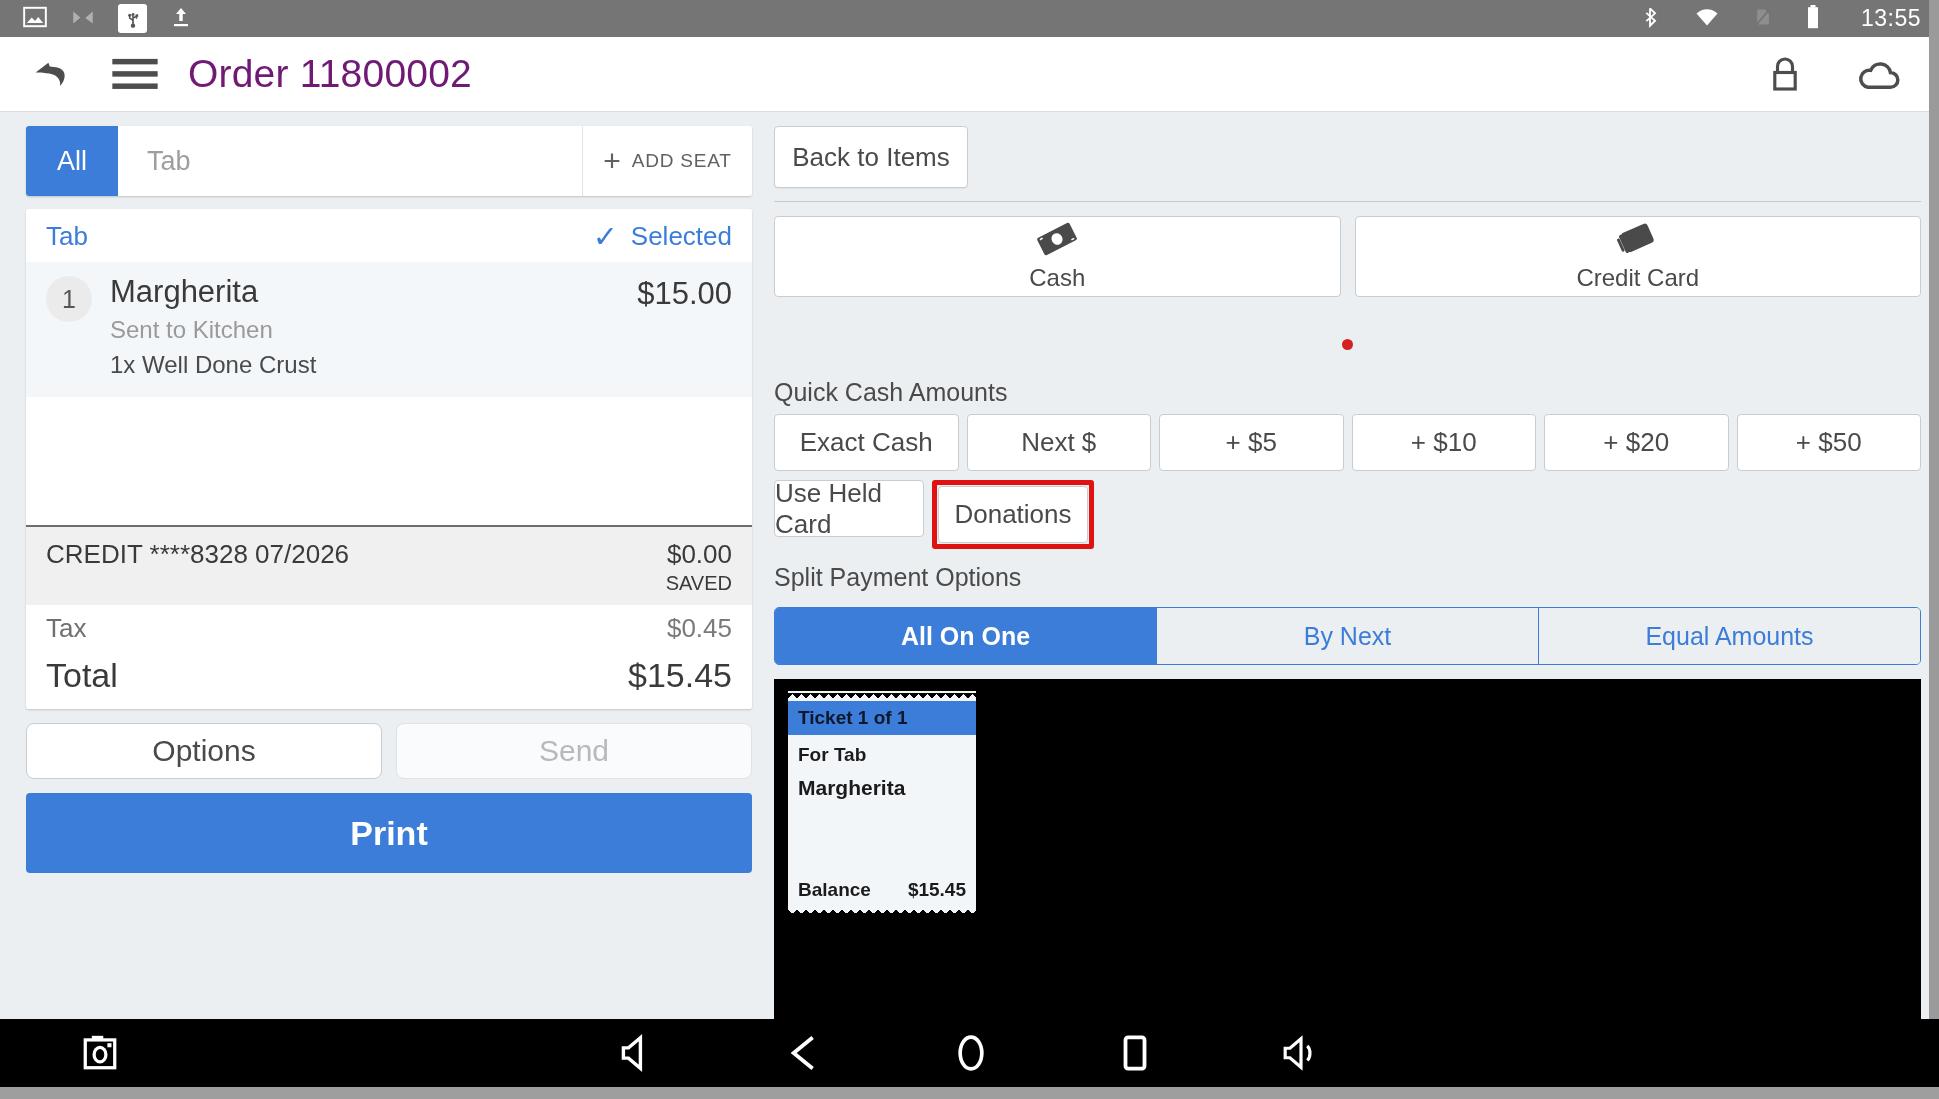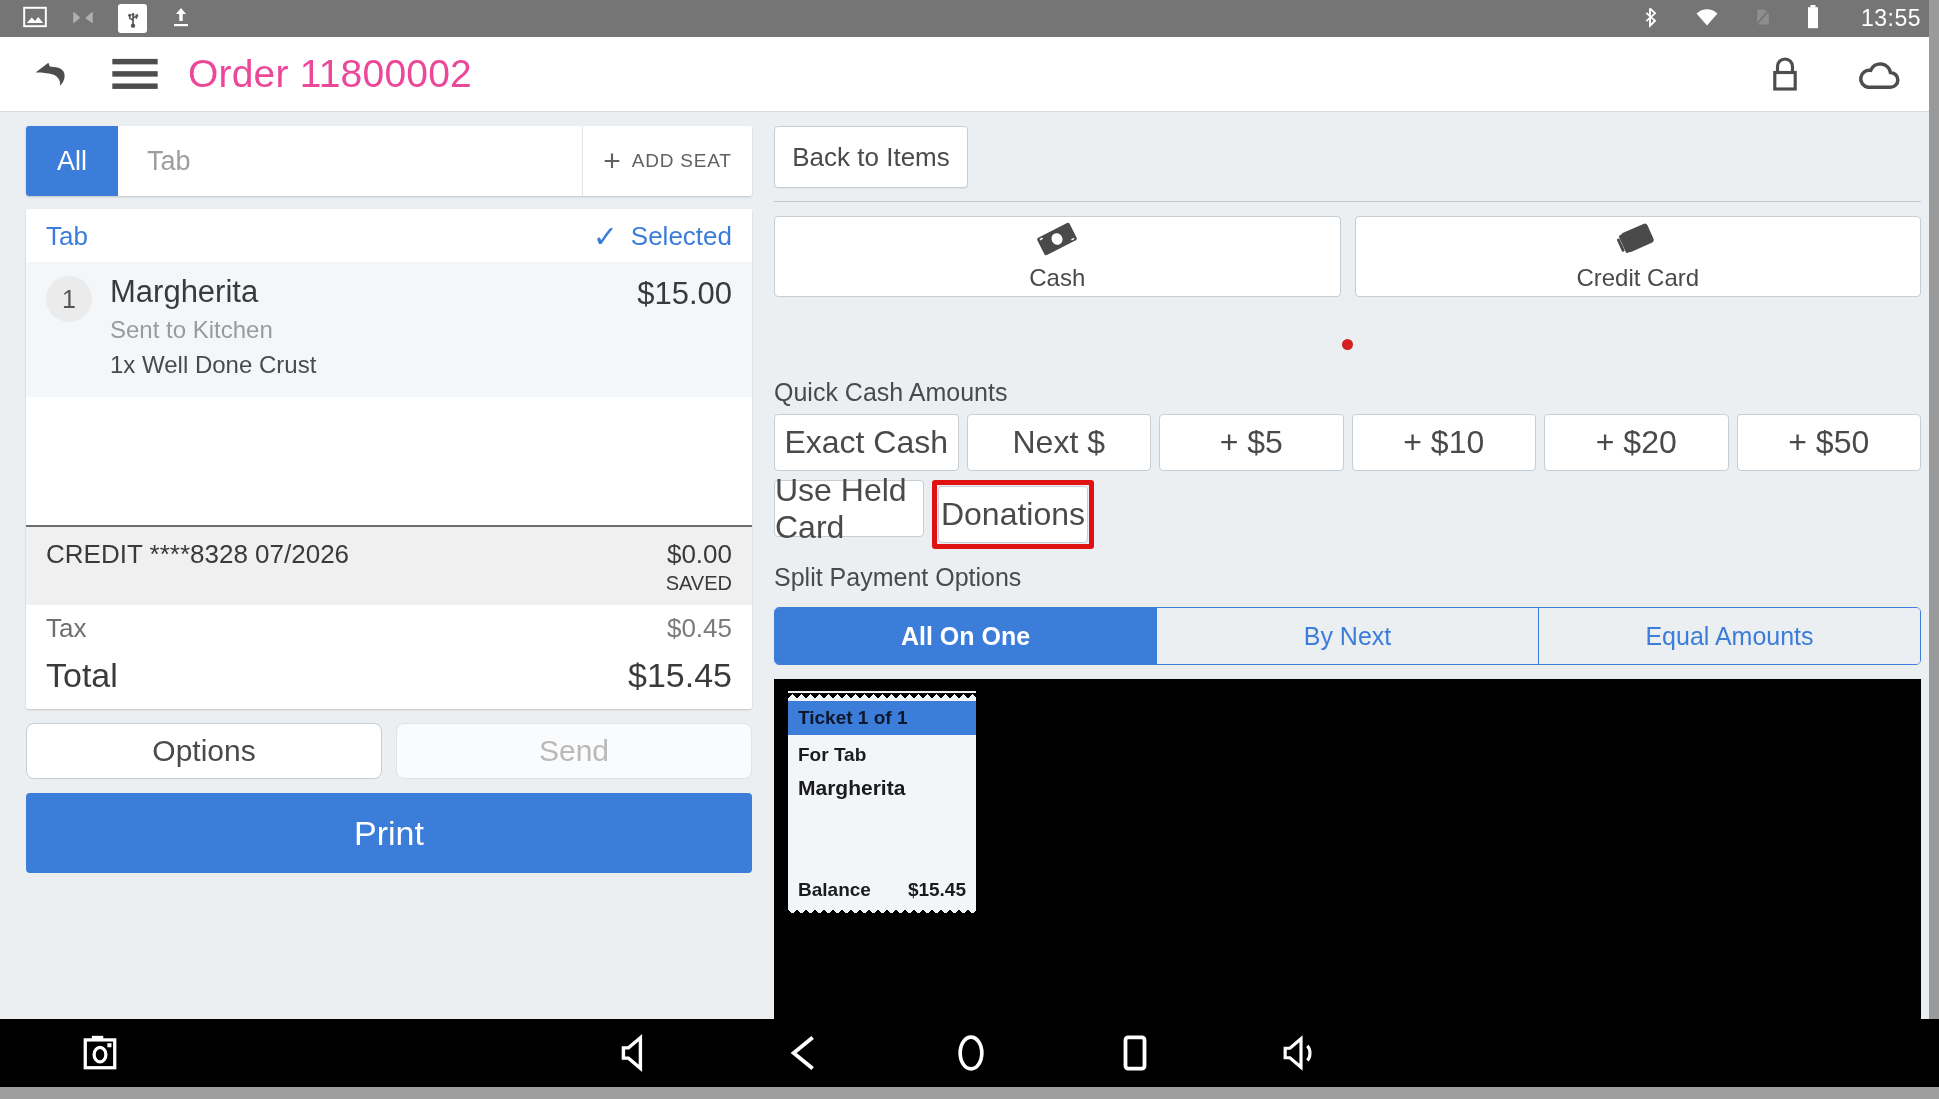--- a/index.html
+++ b/index.html
@@ -38,21 +38,21 @@
   
   .appbar {
     position: absolute; left: 0; top: 37px;
     width: 1939px; height: 75px;
     background: #ffffff;
     display: flex; align-items: center;
     padding: 0 22px 0 26px;
     border-bottom: 1px solid #dcdcdc;
   }
   .appbar-title {
-    font-size: 39px; color: #ec4899; font-weight: normal;
+    font-size: 39px; color: #701a75; font-weight: normal;
     margin-left: 30px; letter-spacing: 0.2px;
   }
   .appbar-actions { margin-left: auto; display: flex; align-items: center; gap: 52px; padding-right: 14px; }
   .icon-btn { display: flex; align-items: center; justify-content: center; cursor: pointer; }
 
   
   .content {
     position: absolute; left: 0; top: 112px;
     width: 1939px; height: 907px;
     background: #eceff1;
@@ -136,21 +136,21 @@
   .btn-row { display: flex; gap: 14px; margin-top: 14px; }
   .btn {
     flex: 1; height: 56px; border-radius: 8px;
     display: flex; align-items: center; justify-content: center;
     font-size: 30px; cursor: pointer; border: 1px solid #c6cdd3;
     background: #fff; color: #4a4a4a;
   }
   .btn.disabled { background: #fafbfc; color: #b9b9b9; border-color: #dfe3e6; cursor: default; }
   .btn-print {
     margin-top: 14px; height: 80px; border-radius: 4px;
-    background: #3b7dd8; color: #fff; font-size: 34px; font-weight: normal;
+    background: #3b7dd8; color: #fff; font-size: 34px; font-weight: bold;
     display: flex; align-items: center; justify-content: center; cursor: pointer;
   }
 
   
   .back-items {
     width: 194px; height: 62px; background: #fff;
     border: 1px solid #c6cdd3; border-radius: 4px;
     display: flex; align-items: center; justify-content: center;
     font-size: 26px; color: #4a4a4a; cursor: pointer;
     box-shadow: 0 1px 1px rgba(0,0,0,0.05);
@@ -167,21 +167,21 @@
   .red-dot {
     width: 11px; height: 11px; border-radius: 50%;
     background: #d32020; margin: 42px auto 0 auto;
   }
   .section-label { font-size: 25px; color: #4a4a4a; margin-top: 28px; margin-bottom: 7px; }
   .qc-row { display: flex; gap: 8px; }
   .qc-btn {
     flex: 1; height: 57px; background: #fff;
     border: 1px solid #c6cdd3; border-radius: 4px;
     display: flex; align-items: center; justify-content: center;
-    font-size: 32px; color: #4a4a4a; cursor: pointer;
+    font-size: 26px; color: #4a4a4a; cursor: pointer;
   }
   .qc-row.second { margin-top: 9px; }
   .qc-row.second .qc-btn { flex: 0 0 150px; }
   .qc-highlight-wrap {
     border: 5px solid #e01111; border-radius: 3px;
     padding: 1px; display: flex; flex: 0 0 160px;
   }
   .qc-highlight-wrap .qc-btn { flex: 1; }
   .qc-spacer { flex: 1; }
   .split-seg {

